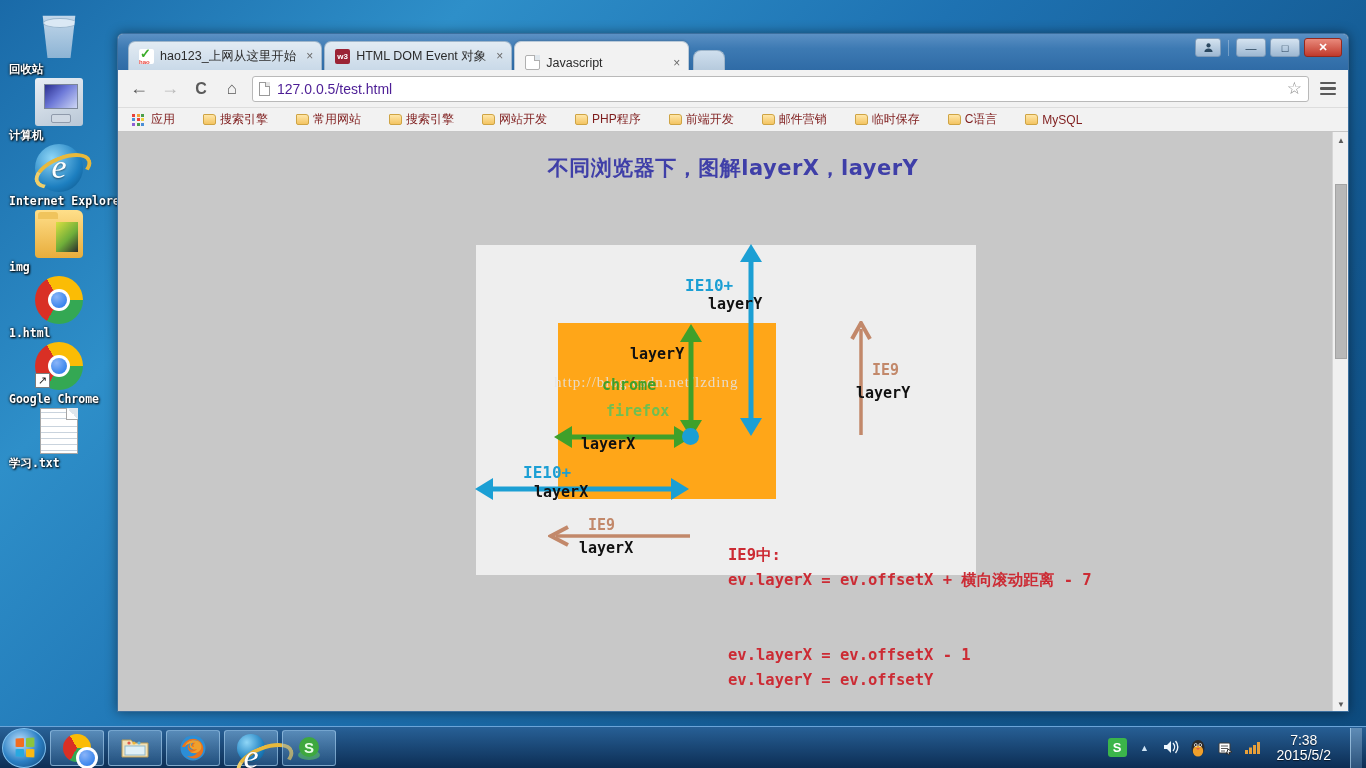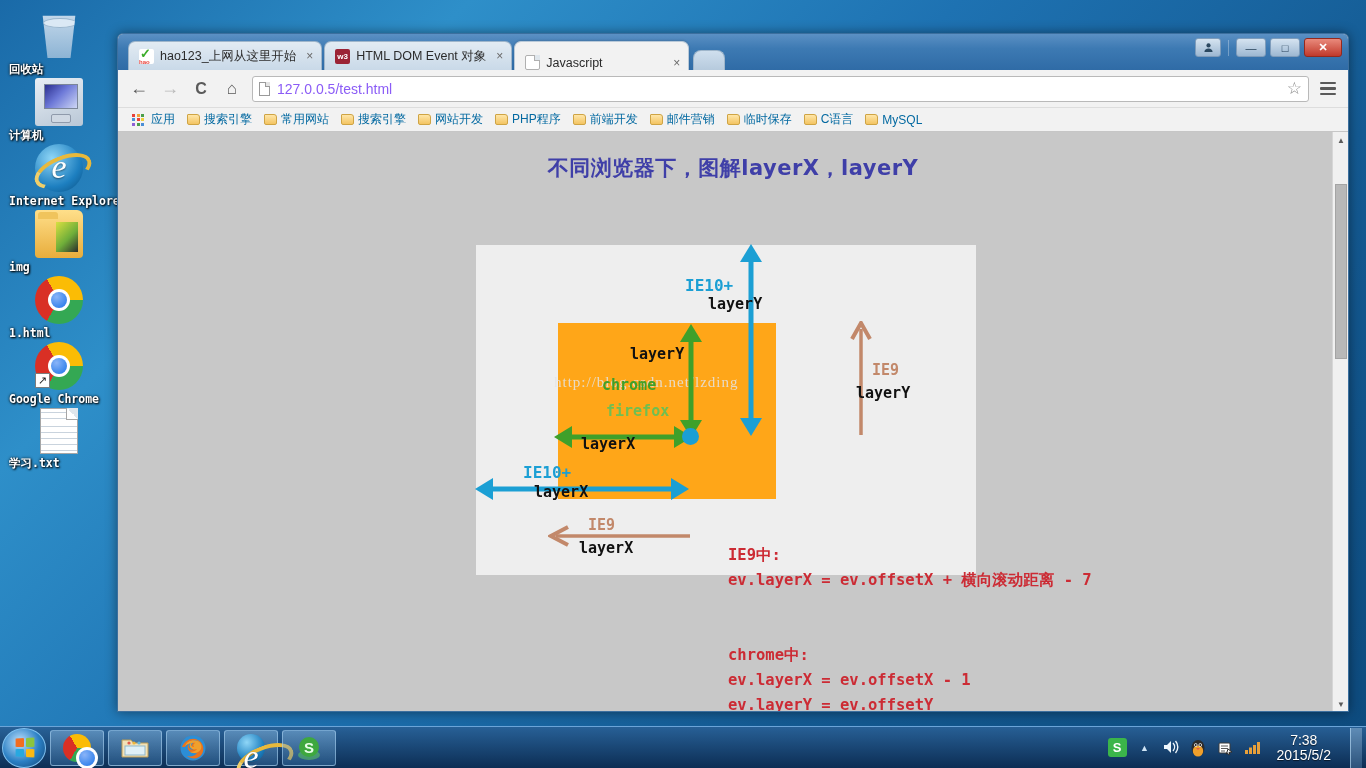--- a/index.html
+++ b/index.html
@@ -154,28 +154,28 @@
   .navbtn { width:22px; height:22px; display:flex; align-items:center; justify-content:center;
     font-size:18px; color:#5a5a5a; }
   .navbtn.dim { color:#b9b9b9; }
   #omnibox {
     flex:1; height:26px; background:#fff; border:1px solid #b9b9b9; border-radius:3px;
     display:flex; align-items:center; padding:0 6px; gap:7px;
   }
   #omnibox .pageicon { width:11px; height:14px; background:#fff; border:1px solid #9a9a9a; position:relative; flex:none;}
   #omnibox .pageicon:after{ content:''; position:absolute; right:-1px; top:-1px; width:4px; height:4px;
     background:#e3e3e3; border-left:1px solid #9a9a9a; border-bottom:1px solid #9a9a9a;}
-  #omnibox .urltext { font-size:14px; color:#8b5cf6; }
+  #omnibox .urltext { font-size:14px; color:#4c1d95; }
   .starbtn { font-size:17px; color:#8c8c8c; margin-left:auto; }
   .menubtn { display:flex; flex-direction:column; gap:3px; padding:3px 2px; }
   .menubtn i { display:block; width:16px; height:2.5px; background:#5a5a5a; border-radius:1px; }
   
   #bookmarks {
-    height:24px; background:#f2f2f2; display:flex; align-items:center; gap:0px;
-    padding:0 8px; border-bottom:1px solid #c6c6c6; font-size:12px; color:#0369a1;
+    height:24px; background:#f2f2f2; display:flex; align-items:center; gap:16px;
+    padding:0 8px; border-bottom:1px solid #c6c6c6; font-size:12px; color:#7f1d1d;
   }
   .bm { display:flex; align-items:center; gap:4px; padding:2px 6px; white-space:nowrap; }
   .bm .fico { width:13px; height:11px; background: linear-gradient(180deg,#ffe6a8,#f3c462);
     border:1px solid #cfa444; border-radius:1px 3px 2px 2px; flex:none; }
   .appsgrid { display:grid; grid-template-columns:repeat(3,3px); grid-template-rows:repeat(3,3px);
     gap:1.5px; margin-right:3px; }
   .appsgrid i { display:block; width:3px; height:3px; }
   
   #viewport { position:relative; height:581px; background:#c8c8c8; overflow:hidden; }
   #page-title {
@@ -459,21 +459,20 @@
       <div class="lbl" style="left:112px;top:271px;color:#c2886a;font-size:15px;">IE9</div>
       <div class="lbl" style="left:103px;top:294px;color:#111;font-size:15px;">layerX</div>
 
     </div>
 
     <div class="redblock" style="left:610px;top:411px;">
       <div>IE9中:</div>
       <div>ev.layerX = ev.offsetX + 横向滚动距离 - 7</div>
     </div>
     <div class="redblock" style="left:610px;top:511px;">
-      <div>chrome中:</div>
       <div>ev.layerX = ev.offsetX - 1</div>
       <div>ev.layerY = ev.offsetY</div>
     </div>
 
     <div id="vscroll">
       <div class="sbtn">▲</div>
       <div id="vthumb"></div>
       <div class="sbtn bot">▼</div>
     </div>
 

